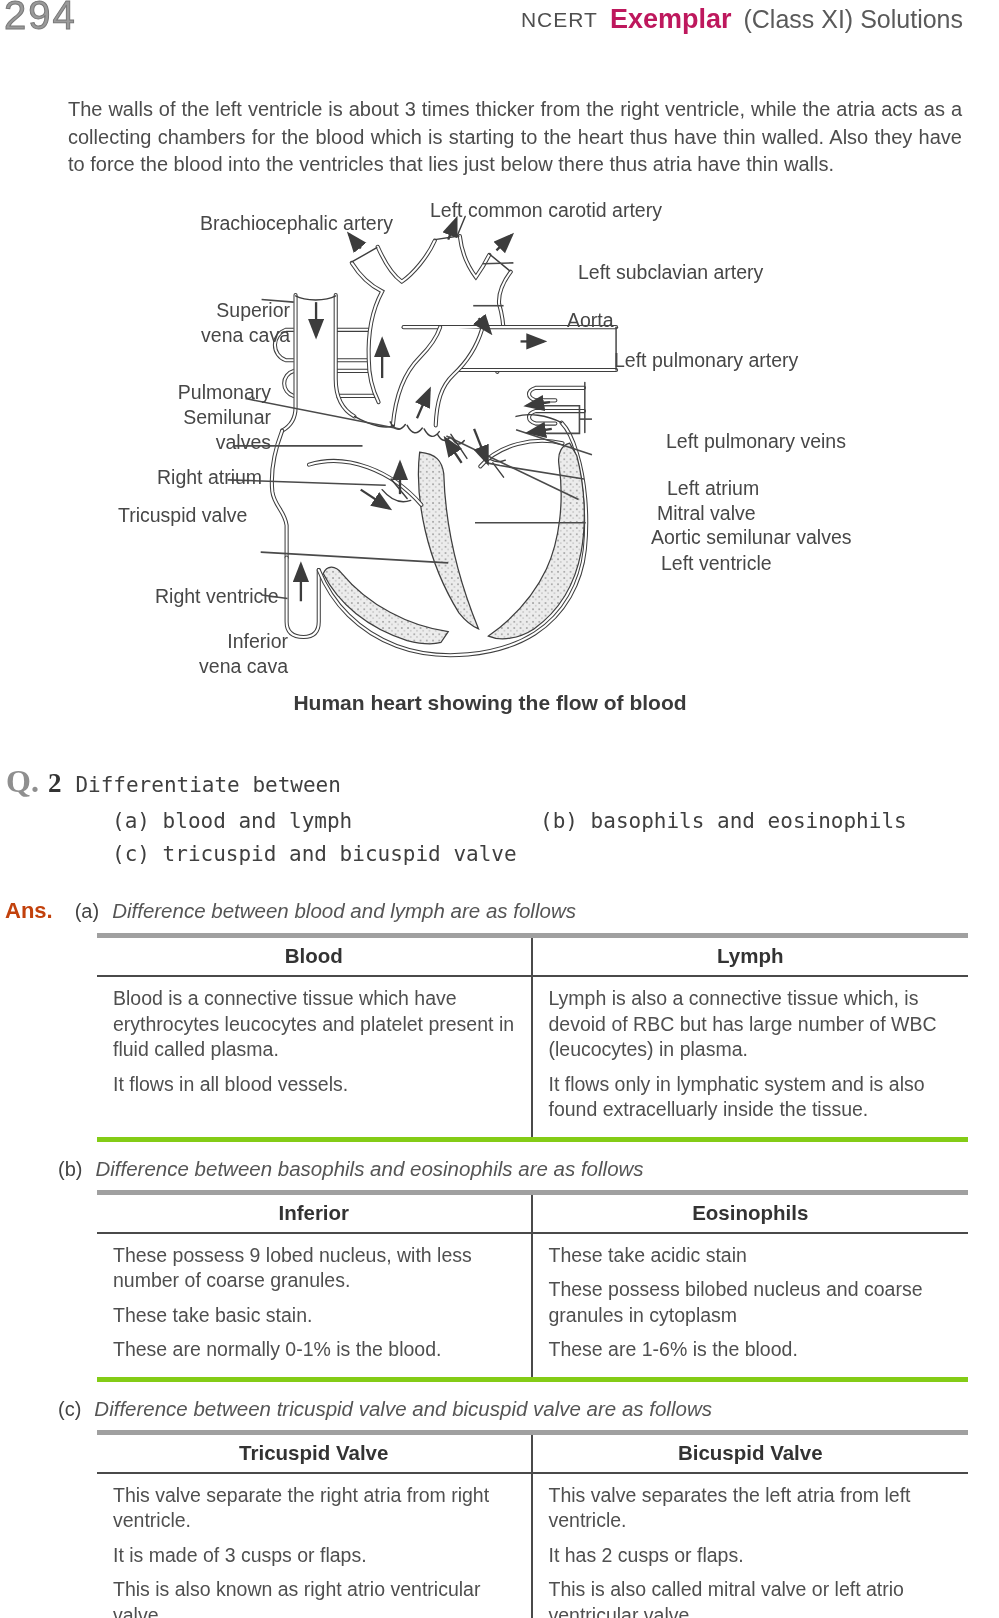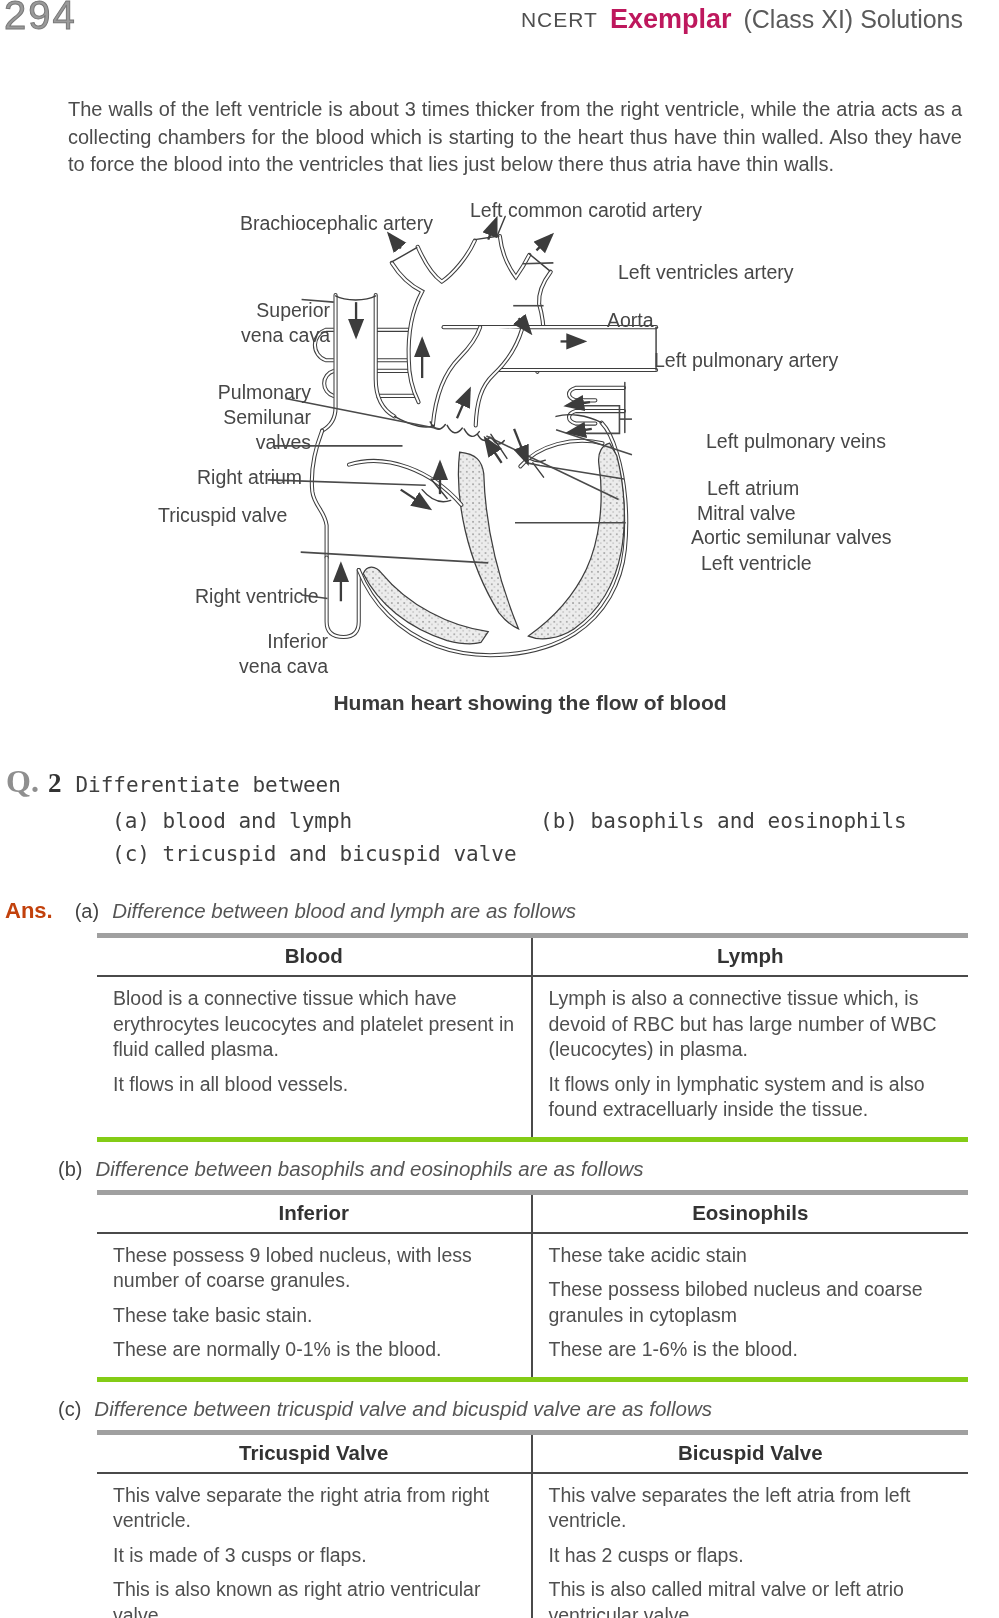--- a/index.html
+++ b/index.html
@@ -10,21 +10,21 @@
             color:#9a9a9a;-webkit-text-stroke:1px #777;font-weight:400;}
   .hdr{position:absolute;top:4px;right:36px;display:flex;align-items:center;gap:12px;
        color:#555;}
   .hdr .brand{font-size:21px;letter-spacing:1px;color:#4f4f4f;}
   .hdr .bold{font-size:27px;font-weight:bold;color:#be185d;}
   .hdr .rest{font-size:25px;color:#5a5a5a;}
   
   .intro{position:absolute;top:76px;left:68px;width:894px;font-size:20px;line-height:27.5px;
          text-align:justify;color:#4c4c4c;}
   
-  .fig{position:absolute;top:195px;left:0;width:892px;height:535px;margin-left:40px;}
+  .fig{position:absolute;top:195px;left:0;width:892px;height:535px;}
   .fig svg{position:absolute;inset:0;}
   .lbl{position:absolute;font-size:19.5px;line-height:25px;color:#474747;white-space:pre-line;}
   .lbl.r{text-align:right;}
   .fig-cap{position:absolute;left:250px;top:496px;width:480px;text-align:center;
            font-weight:bold;font-size:21px;color:#3a3a3a;}
   
   .q-block{position:absolute;top:763px;left:0;width:999px;}
   .q-line{display:flex;align-items:baseline;margin-left:6px;}
   .q-q{font-family:"Liberation Serif",serif;font-weight:bold;font-size:32px;color:#8f8f8f;}
   .q-n{font-family:"Liberation Serif",serif;font-weight:bold;font-size:27px;color:#333;margin-left:9px;}
@@ -211,21 +211,21 @@
         <path class="ar" d="M531,262 L546,300"></path>
         <path class="ar" d="M517,300 L499,273"></path>
         <path class="s" d="M523,295 L505,268"></path>
         <path class="ar" d="M404,330 L436,351"></path>
         <path class="ar" d="M337,455 V414"></path>
       </g>
     </svg>
 
     <div class="lbl" style="left:200px;top:16px;">Brachiocephalic artery</div>
     <div class="lbl" style="left:430px;top:3px;">Left common carotid artery</div>
-    <div class="lbl" style="left:578px;top:65px;">Left ventricles artery</div>
+    <div class="lbl" style="left:578px;top:65px;">Left subclavian artery</div>
     <div class="lbl r" style="left:158px;top:103px;width:132px;">Superior
 vena cava</div>
     <div class="lbl" style="left:567px;top:113px;">Aorta</div>
     <div class="lbl" style="left:614px;top:153px;">Left pulmonary artery</div>
     <div class="lbl r" style="left:138px;top:185px;width:133px;">Pulmonary
 Semilunar
 valves</div>
     <div class="lbl" style="left:666px;top:234px;">Left pulmonary veins</div>
     <div class="lbl" style="left:157px;top:270px;">Right atrium</div>
     <div class="lbl" style="left:667px;top:281px;">Left atrium</div>

